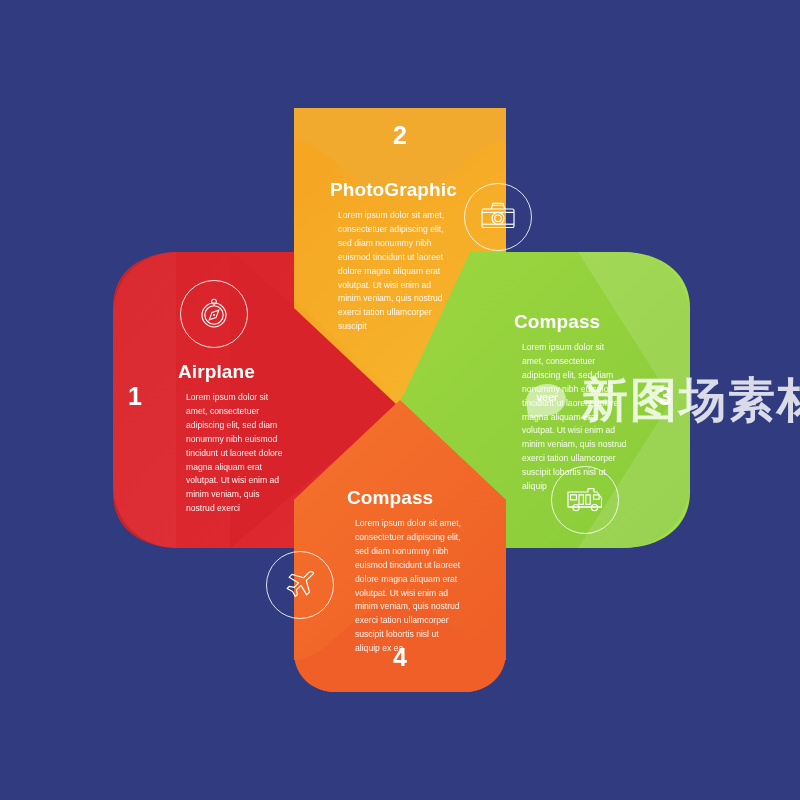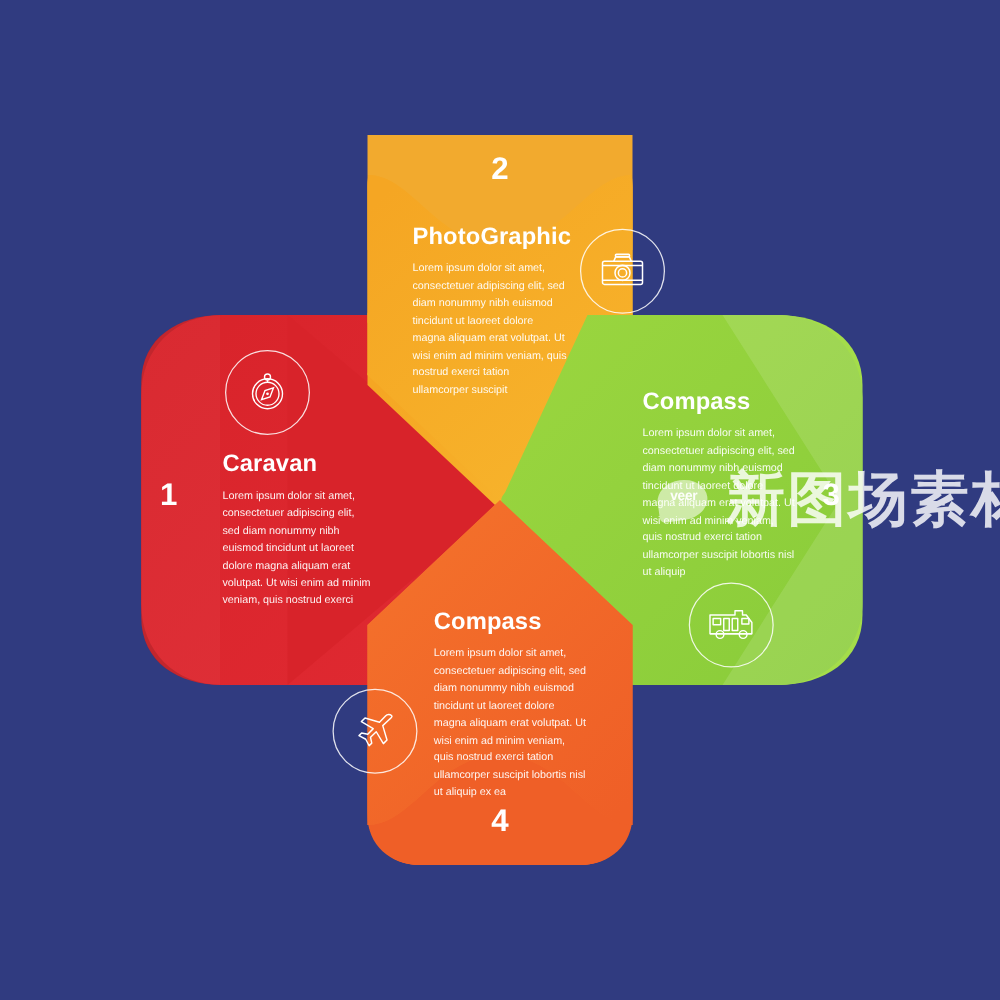--- a/index.html
+++ b/index.html
@@ -30,21 +30,21 @@
   .panel-title {
     font-size: 19px;
     font-weight: bold;
     letter-spacing: 0.1px;
     margin: 0 0 7px 0;
     line-height: 1.1;
   }
   .panel-body {
     font-size: 8.6px;
     line-height: 1.62;
-    margin: 0;
+    margin: 8px;
     color: rgba(255,255,255,0.93);
   }
 
   
   #panel-compass { left: 178px; top: 362px; width: 120px; }
   #panel-compass .panel-title { font-size: 19px; }
 
   
   #panel-photo { left: 330px; top: 180px; width: 124px; }
 
@@ -274,21 +274,21 @@
                C 350 604, 330 660, 294 660 Z" fill="url(#gradRedOrange)"></path>
     </g>
   </svg>
 
   <div class="badge" id="badge-1">1</div>
   <div class="badge" id="badge-2">2</div>
   <div class="badge" id="badge-3">3</div>
   <div class="badge" id="badge-4">4</div>
 
   <div class="panel" id="panel-compass">
-    <div class="panel-title">Caravan</div>
+    <div class="panel-title">Airplane</div>
     <div class="panel-body">Lorem ipsum dolor sit amet, consectetuer adipiscing elit, sed diam nonummy nibh euismod tincidunt ut laoreet dolore magna aliquam erat volutpat. Ut wisi enim ad minim veniam, quis nostrud exerci</div>
   </div>
 
   <div class="panel" id="panel-photo">
     <div class="panel-title">PhotoGraphic</div>
     <div class="panel-body">Lorem ipsum dolor sit amet, consectetuer adipiscing elit, sed diam nonummy nibh euismod tincidunt ut laoreet dolore magna aliquam erat volutpat. Ut wisi enim ad minim veniam, quis nostrud exerci tation ullamcorper suscipit</div>
   </div>
 
   <div class="panel" id="panel-caravan">
     <div class="panel-title">Compass</div>

